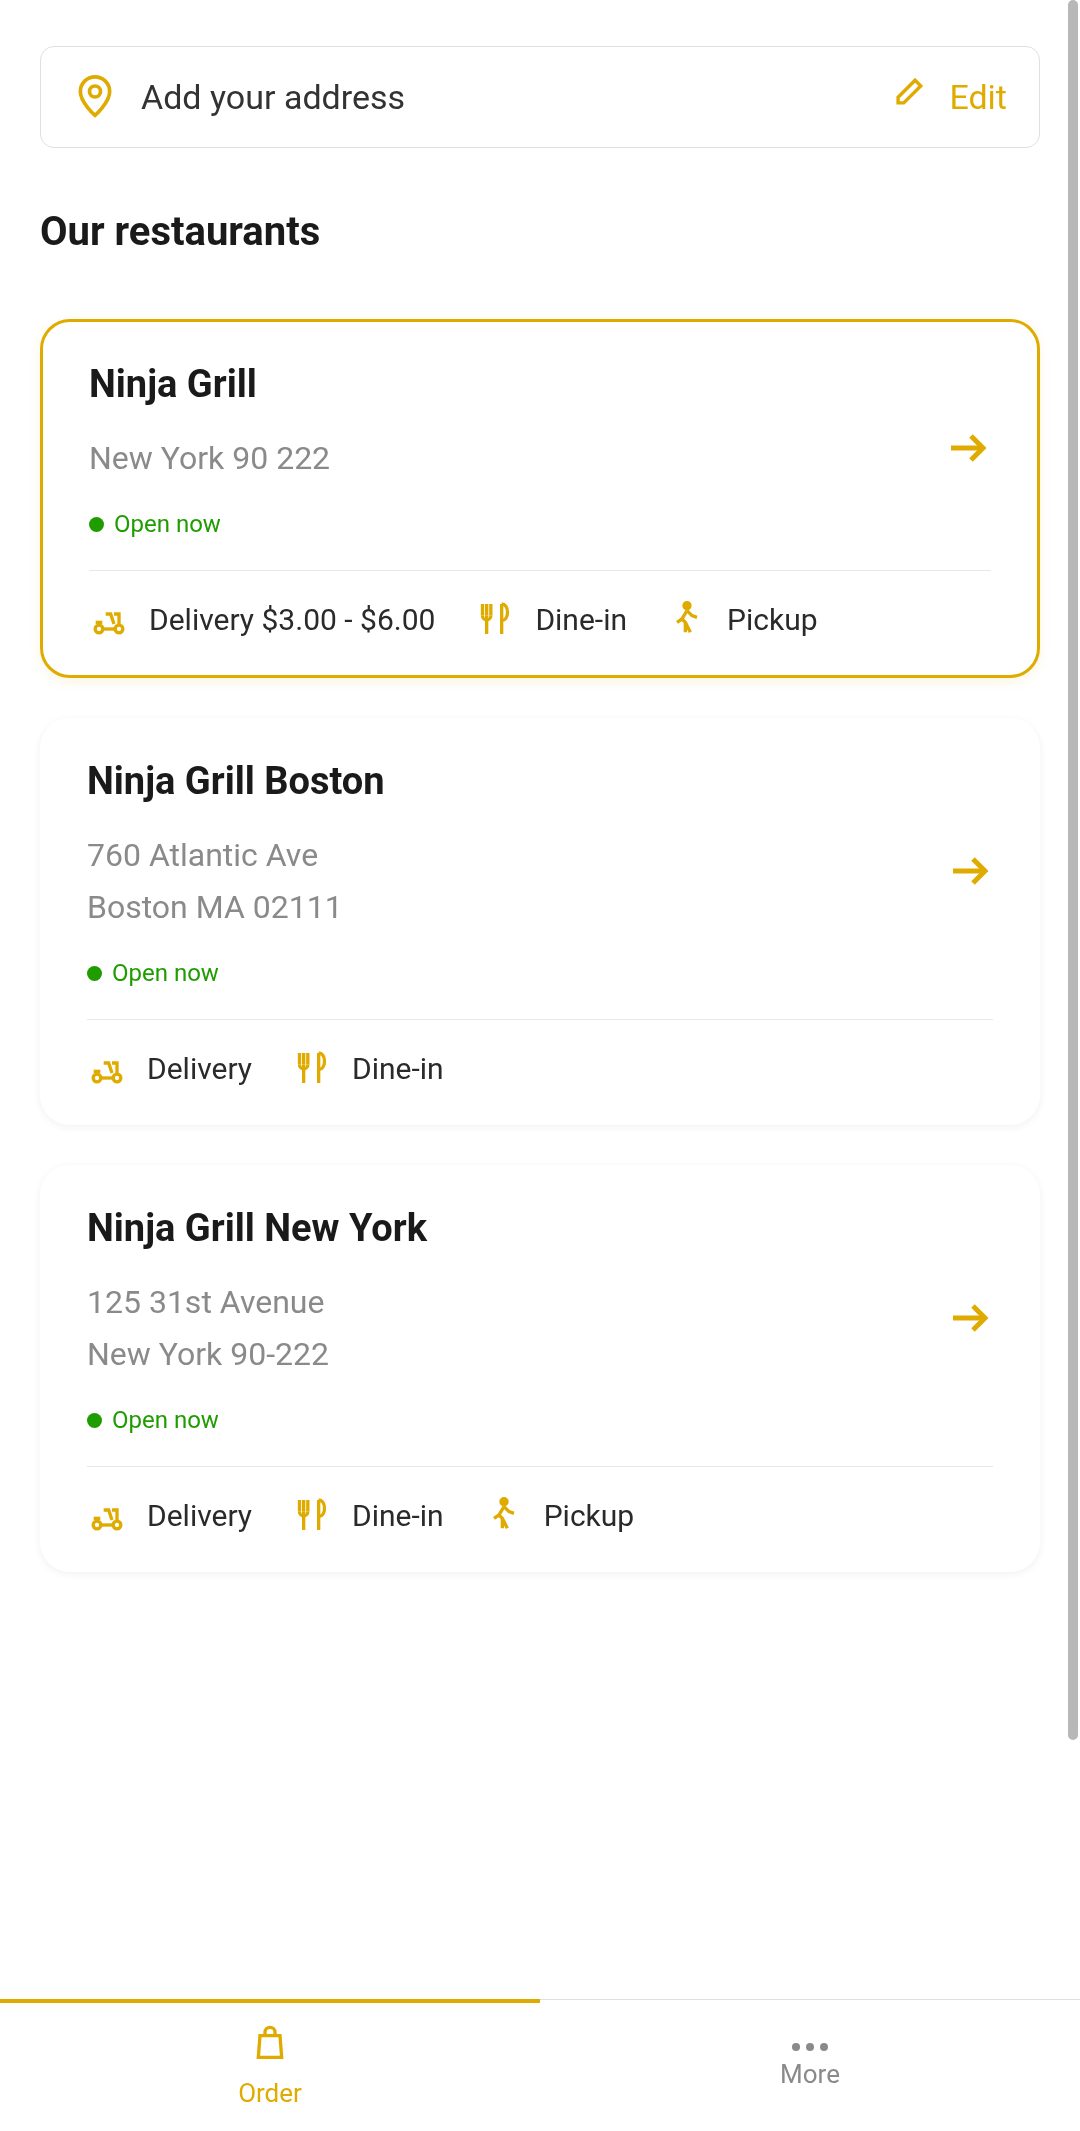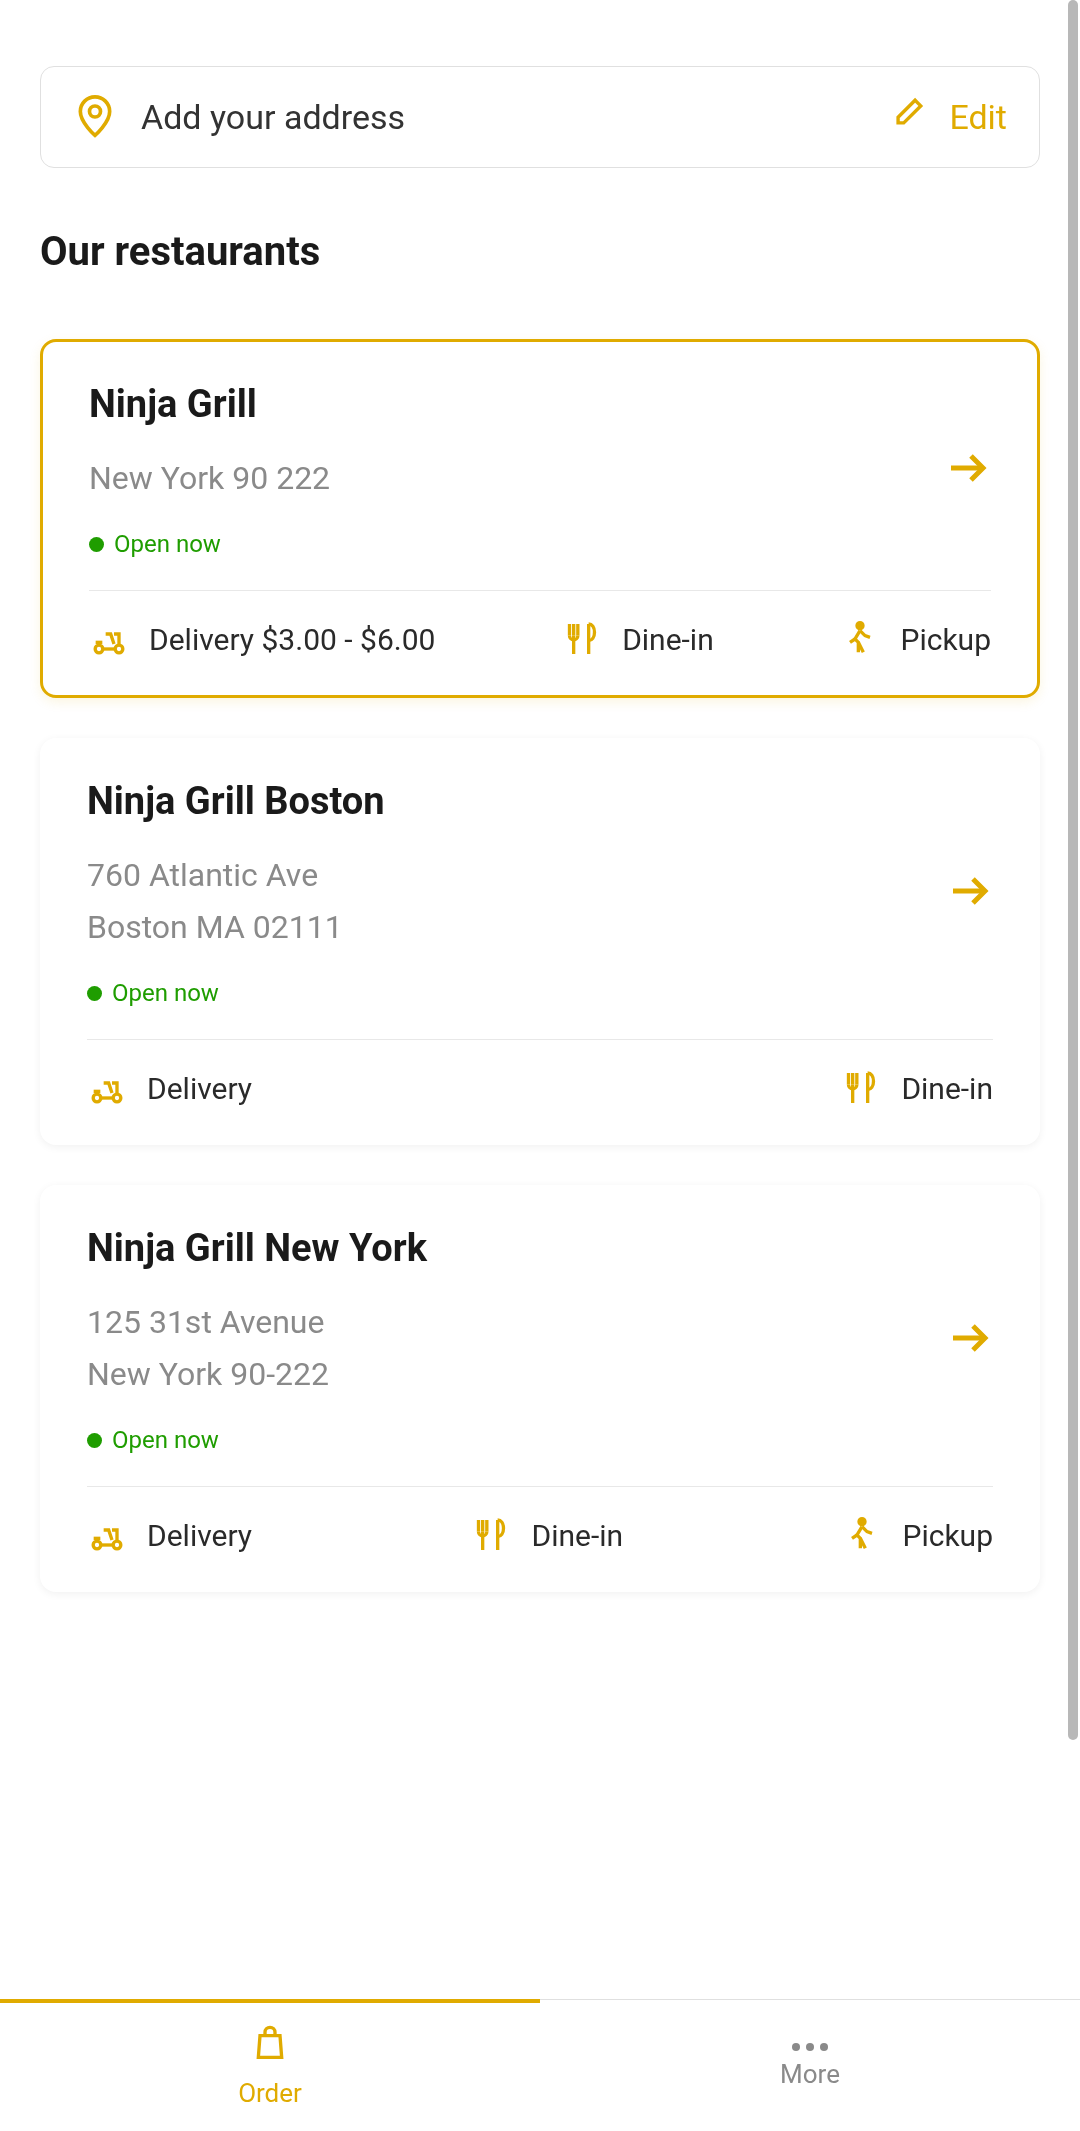--- a/index.html
+++ b/index.html
@@ -9,21 +9,21 @@
     }
     body {
       font-family: -apple-system, BlinkMacSystemFont, 'Segoe UI', Roboto, Helvetica, Arial, sans-serif;
       width: 1080px;
       height: 2131px;
       background: #ffffff;
       position: relative;
       overflow: hidden;
     }
     .content {
-      padding: 66px 40px 0 40px;
+      padding: 46px 40px 0 40px;
       height: calc(100% - 180px);
       overflow-y: auto;
     }
     .address-bar {
       display: flex;
       align-items: center;
       justify-content: space-between;
       border: 1.5px solid #e0e0e0;
       border-radius: 14px;
       padding: 28px 32px;
@@ -47,21 +47,21 @@
       cursor: pointer;
     }
     .section-title {
       font-size: 40px;
       font-weight: 700;
       color: #1a1a1a;
       margin-bottom: 64px;
     }
     .restaurant-card {
       background: #fff;
-      border-radius: 16px;
+      border-radius: 30px;
       box-shadow: 0 2px 8px rgba(0,0,0,0.06);
       padding: 40px 46px 36px 46px;
       margin-bottom: 40px;
       position: relative;
       border: 1px solid transparent;
     }
     .restaurant-card.selected {
       border: 3.5px solid #e0ab00;
       box-shadow: 0 4px 12px rgba(224,171,0,0.12);
     }
@@ -105,23 +105,22 @@
       padding-left: 24px;
     }
     .card-divider {
       height: 1px;
       background: #e8e8e8;
       margin: 32px 0 28px 0;
     }
     .services-row {
       display: flex;
       flex-wrap: wrap;
-      gap: 38px 24px;
-      align-items: center;
-      justify-content: space-between;
+      gap: 38px 40px;
+      align-items: center;
     }
     .service-item {
       display: flex;
       align-items: center;
       gap: 20px;
       font-size: 30px;
       color: #2a2a2a;
     }
     .service-icon {
       color: #e0ab00;

